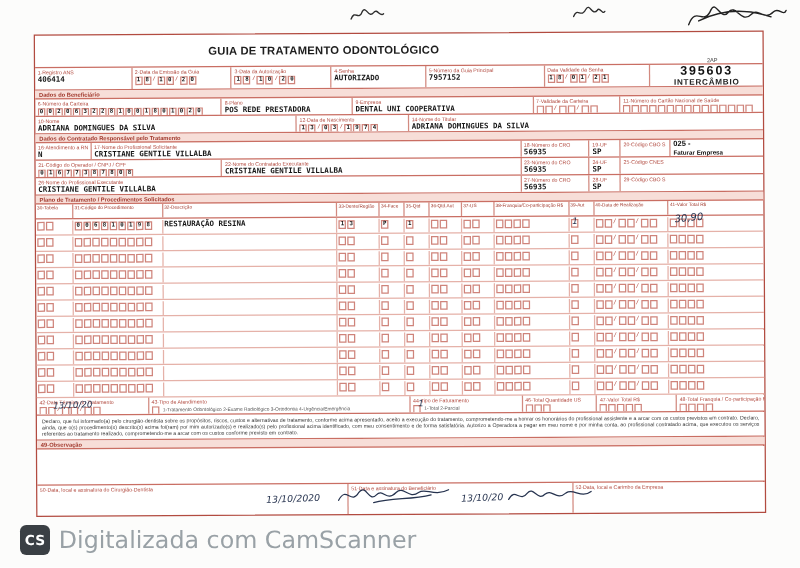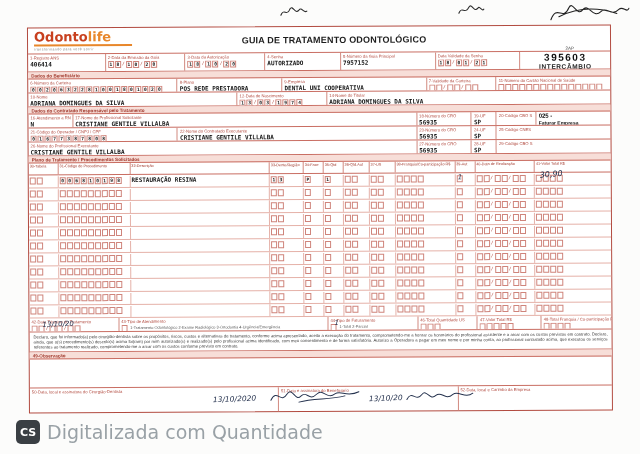--- a/index.html
+++ b/index.html
@@ -71,27 +71,20 @@
   <svg class="scrib" style="left:458px;top:3px;width:28px;height:15px" viewBox="0 0 28 15">
     <path d="M2,11 C5,3 8,13 12,5 C15,0 17,11 21,6 C23,3 25,10 27,7" fill="none" stroke="#2e2e2e" stroke-width="1.1" stroke-linecap="round"></path>
   </svg>
   <svg class="scrib" style="left:550px;top:1px;width:82px;height:25px" viewBox="0 0 82 25">
     <path d="M2,20 C8,4 14,22 20,8 C24,0 28,18 34,10 C40,3 44,20 52,12 C58,6 62,18 70,10 C74,6 78,14 80,9 M10,17 C24,10 44,6 68,14" fill="none" stroke="#222" stroke-width="1.1" stroke-linecap="round"></path>
   </svg>
 
   <div class="form">
 
     <div class="hdr">
-      <div class="logo">
-        <div class="logo-line">
-          <span class="lt1">Odonto</span><span class="lt2">life</span>
-        </div>
-        <div class="logo-bar"></div>
-        <div class="logo-tag">transformando para você sorrir</div>
-      </div>
       <div class="title">GUIA DE TRATAMENTO ODONTOLÓGICO</div>
       <div class="hdr-spacer"></div>
     </div>
     <div class="corner-small">2AP</div>
 
     <div class="frow h18">
       <div class="f" style="width:78px">
         <div class="lbl">1-Registro ANS</div>
         <div class="val">406414</div>
       </div>
@@ -456,14 +449,14 @@
     <path d="M2,14 C8,2 12,18 18,8 C24,0 26,16 32,10 C38,4 40,16 48,8 C54,2 58,14 66,8 C72,4 78,12 90,6 M30,16 C45,12 60,14 76,10" fill="none" stroke="#26334f" stroke-width="1" stroke-linecap="round"></path>
   </svg>
   <div class="hw" style="left:368px;top:394px;font-size:7.5px;transform:rotate(-2deg)">13/10/20</div>
   <svg class="scrib" style="left:404px;top:388px;width:70px;height:18px" viewBox="0 0 70 18">
     <path d="M2,12 C7,2 11,15 17,7 C22,1 25,14 31,8 C37,3 40,14 48,7 C54,3 60,12 68,6" fill="none" stroke="#26334f" stroke-width="1" stroke-linecap="round"></path>
   </svg>
 </div>
 
 <div class="cs">
   <div class="cs-logo">CS</div>
-  <div class="cs-text">Digitalizada com Quantidade</div>
+  <div class="cs-text">Digitalizada com CamScanner</div>
 </div>
 
 </body></html>

